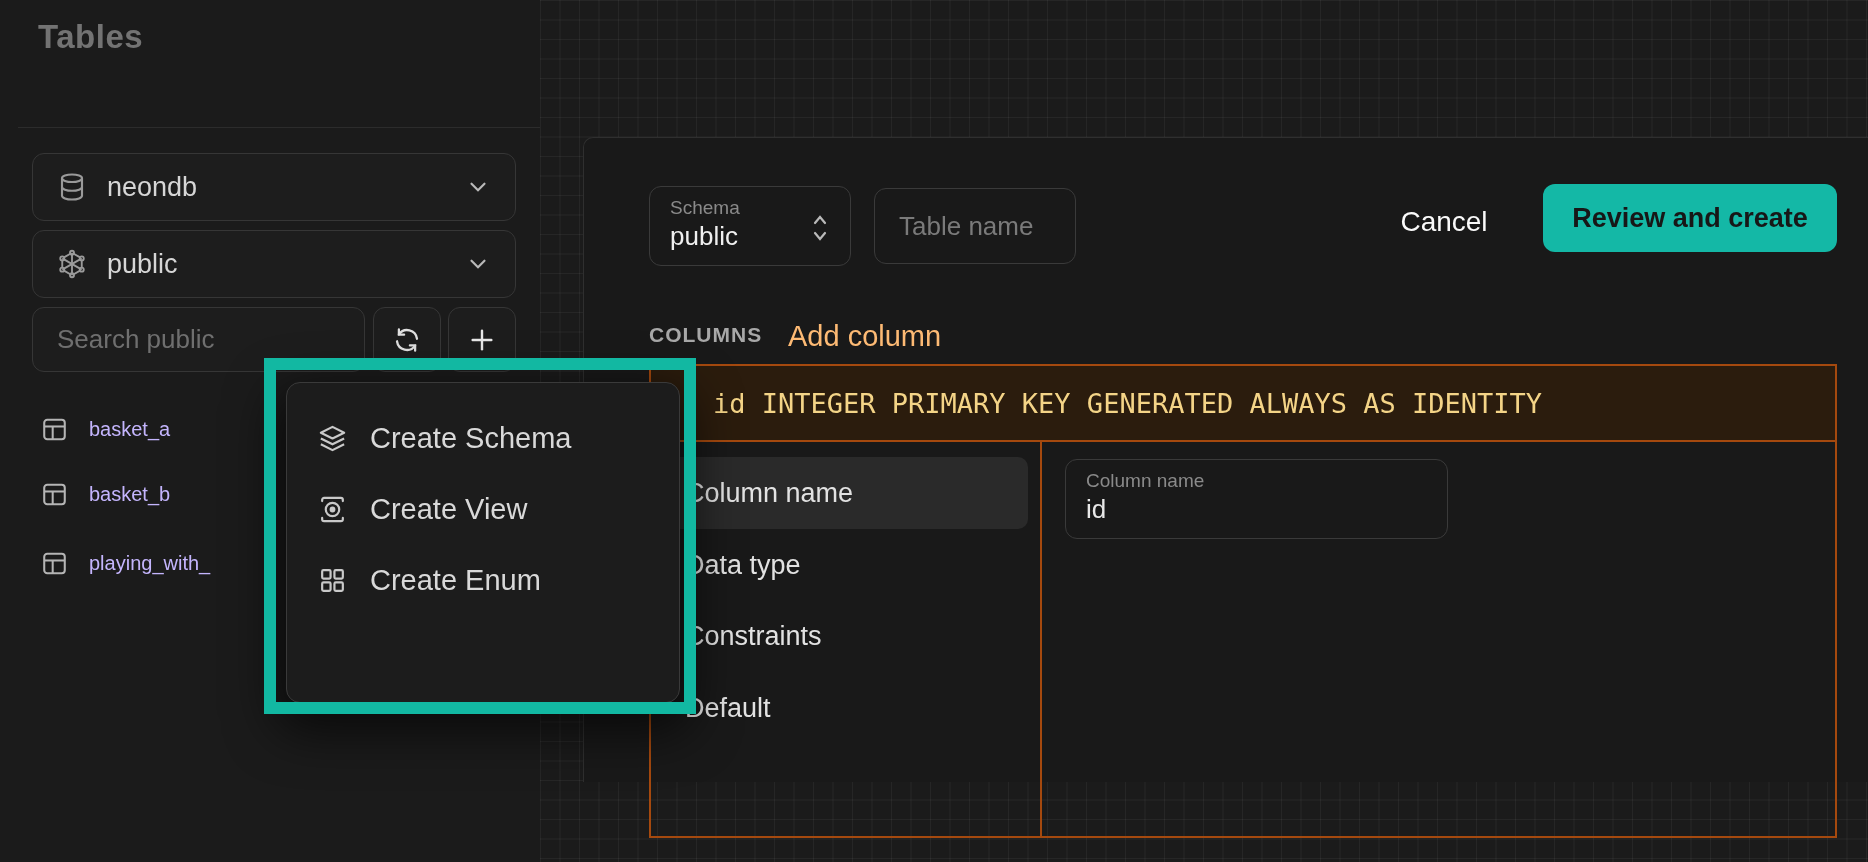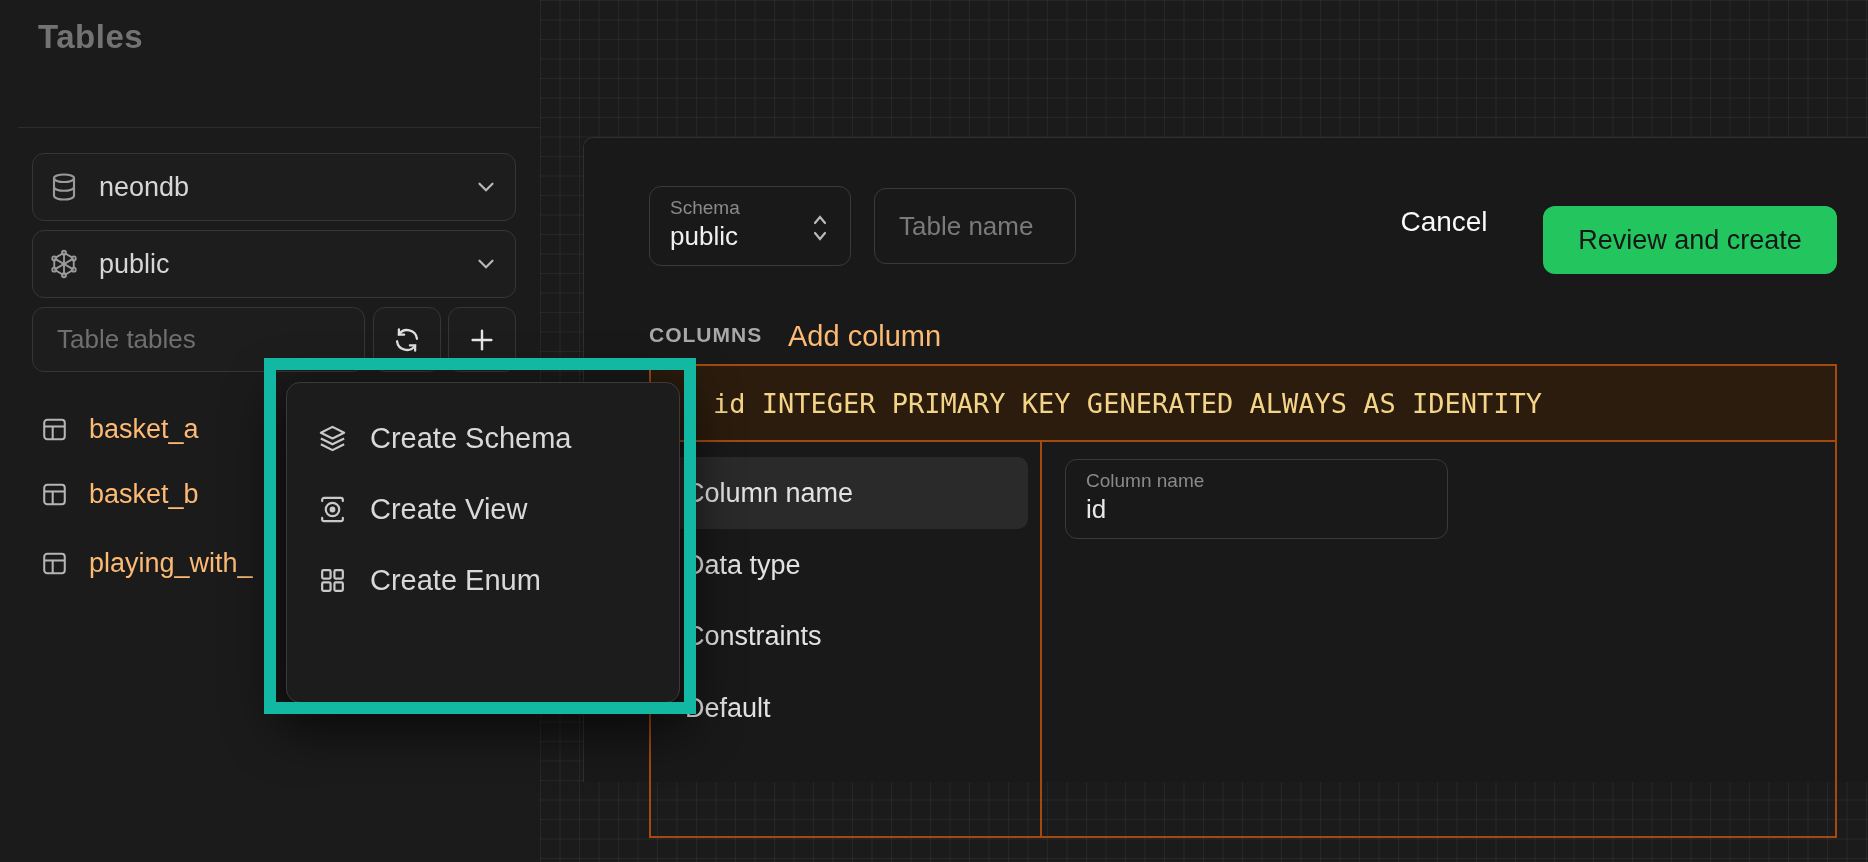--- a/index.html
+++ b/index.html
@@ -18,42 +18,42 @@
       linear-gradient(to bottom, rgba(255,255,255,0.05) 1px, transparent 1px);
     background-size:19.5px 19.5px;
   }
   
   .sidebar{ position:absolute; left:0; top:0; width:540px; height:862px; background:#1b1b1b; z-index:2; }
   .sidebar-title{ position:absolute; left:38px; top:18px; font-size:33px; font-weight:700; color:#737373; letter-spacing:0.5px; }
   .sidebar-divider{ position:absolute; left:18px; top:127px; width:522px; height:1px; background:#2c2c2c; }
   .select-box{
     position:absolute; left:32px; width:484px; height:68px;
     border:1px solid #363636; border-radius:12px; background:#1d1d1d;
-    display:flex; align-items:center; padding:0 16px; gap:20px; cursor:pointer;
+    display:flex; align-items:center; padding:0 24px; gap:20px; cursor:pointer;
   }
   .select-box .lbl{ font-size:27px; color:#d6d6d6; flex:1; }
   .icon{ display:inline-flex; align-items:center; justify-content:center; }
   .db-select{ top:153px; } .schema-select{ top:230px; }
   .search-input{
     position:absolute; left:32px; top:307px; width:333px; height:65px;
     border:1px solid #363636; border-radius:12px; background:#1d1d1d;
     display:flex; align-items:center; padding:0 24px;
   }
   .search-input .ph{ font-size:26px; color:#6f6f6f; }
   .sq-btn{
     position:absolute; top:307px; width:68px; height:65px;
     border:1px solid #363636; border-radius:12px; background:#1d1d1d;
     display:flex; align-items:center; justify-content:center; cursor:pointer; color:#e0e0e0;
   }
   .refresh-btn{ left:373px; } .plus-btn{ left:448px; }
   .table-row{
     position:absolute; left:40px; width:460px; height:48px;
     display:flex; align-items:center; gap:20px; cursor:pointer;
   }
-  .table-row .lbl{ font-size:27px; color:#fdba74; white-space:nowrap; }
+  .table-row .lbl{ font-size:20px; color:#c4b5fd; white-space:nowrap; }
   
   .panel{
     position:absolute; left:583px; top:137px; width:1285px; height:645px;
     background:#191919; border-top:1px solid #2f2f2f; border-left:1px solid #2f2f2f;
     border-top-left-radius:10px; z-index:3;
   }
   .field-box{
     position:absolute; border:1px solid #3a3a3a; border-radius:12px; background:transparent;
   }
   .schema-field{ left:65px; top:48px; width:202px; height:80px; padding:10px 20px; cursor:pointer; }
@@ -62,22 +62,22 @@
   .updown{ position:absolute; right:18px; top:24px; color:#b9b9b9; }
   .tname-field{ left:290px; top:50px; width:202px; height:76px; display:flex; align-items:center; padding:0 24px; }
   .tname-field .ph{ font-size:26px; color:#7a7a7a; }
   .cancel-btn{
     position:absolute; left:800px; top:62px; width:120px; height:44px;
     background:transparent; border:none; color:#fafafa; font-size:28px;
     font-family:"Liberation Sans",sans-serif; cursor:pointer;
   }
   .review-btn{
     position:absolute; left:959px; top:46px; width:294px; height:68px;
-    background:#22c55e; color:#171717; font-size:27px; font-weight:400;
-    border:none; border-radius:12px; font-family:"Liberation Sans",sans-serif; cursor:pointer;margin-top:22px;
+    background:#14b8a6; color:#171717; font-size:27px; font-weight:700;
+    border:none; border-radius:12px; font-family:"Liberation Sans",sans-serif; cursor:pointer;
   }
   .columns-label{ position:absolute; left:65px; top:185px; font-size:21px; font-weight:700; letter-spacing:1px; color:#a8a8a8; }
   .add-column{ position:absolute; left:204px; top:182px; font-size:29px; color:#fdba74; cursor:pointer; text-decoration:none; }
   
   .col-editor{
     position:absolute; left:65px; top:226px; width:1188px; height:474px;
     border:2px solid #a5490e; display:flex; flex-direction:column;
   }
   .sql-row{
     height:76px; background:#2b1c0d; border-bottom:2px solid #a5490e;
@@ -158,21 +158,21 @@
       </span>
       <span class="lbl">public</span>
       <span class="icon">
         <svg width="26" height="26" viewBox="0 0 24 24" fill="none" stroke="#b9b9b9" stroke-width="2" stroke-linecap="round">
             <polyline points="6,9 12,15 18,9"></polyline>
           </svg>
       </span>
     </div>
 
     <div class="search-input">
-      <span class="ph">Table tables</span>
+      <span class="ph">Search public</span>
     </div>
 
     <div class="sq-btn refresh-btn">
       <span class="icon">
         <svg width="30" height="30" viewBox="0 0 24 24" fill="none" stroke="#e0e0e0" stroke-width="1.8" stroke-linecap="round">
           <path d="M20 11a8 8 0 0 0-14.5-3.5"></path>
             <polyline points="5.5,3.5 5.5,7.7 9.7,7.7"></polyline>
           <path d="M4 13a8 8 0 0 0 14.5 3.5"></path>
             <polyline points="18.5,20.5 18.5,16.3 14.3,16.3"></polyline>
         </svg>

